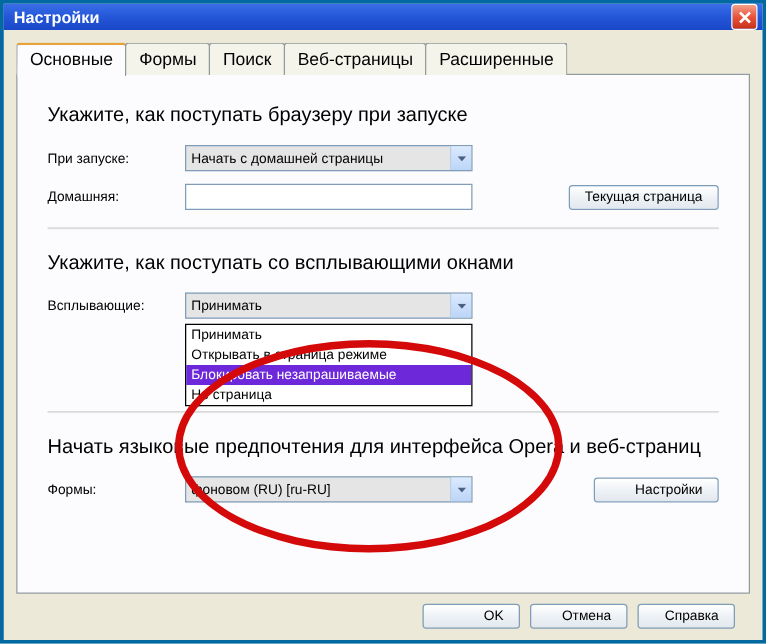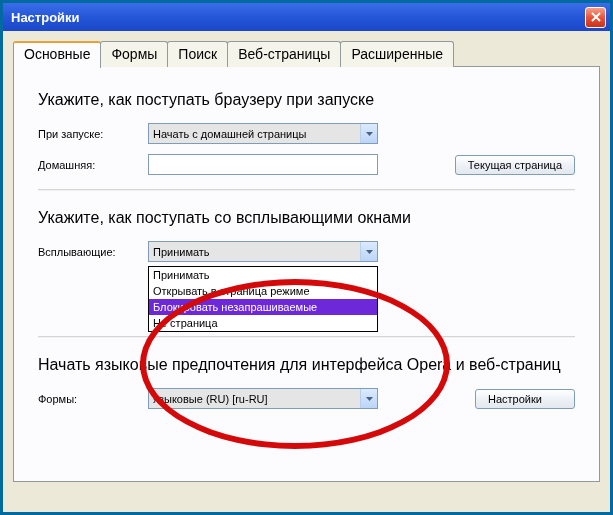--- a/index.html
+++ b/index.html
@@ -131,21 +131,21 @@
     height: 20px;
     min-width: 75px;
     padding: 4px 12px;
     border: 1px solid #7f9db9;
     background: linear-gradient(to bottom,#ffffff 0%,#eef2f6 50%, #e2e8ee 100%);
     border-radius: 3px;
     font-size: 11px;
     cursor: pointer;
     display:inline-flex;
     align-items:center;
-    justify-content:flex-start;
+    justify-content:flex-end;
   }
   .hr {
     height: 2px;
     background: linear-gradient(to bottom,#c7c7c7 0%, #ffffff 100%);
     margin: 14px 0 18px 0;
   }
   .dropdown-list {
     position: absolute;
     border: 1px solid #000;
     background: #fff;
@@ -255,32 +255,43 @@
           <div class="opt">Не страница</div>
         </div>
 
       <div class="hr" style="margin-top:74px"></div>
 
       <div class="section-label">Начать языковые предпочтения для интерфейса Opera и веб-страниц</div>
 
       <div class="row">
         <div class="row-label">Формы:</div>
         <div class="select">
-          <span class="select-text">языковые (RU) [ru-RU]</span>
+          <span class="select-text">фоновом (RU) [ru-RU]</span>
           <span class="select-btn">
             <svg width="7" height="4" viewBox="0 0 7 4">
                 <path d="M0 0 L7 0 L3.5 4 Z" fill="#4a6184"></path>
               </svg>
           </span>
         </div>
         <div style="flex:1"></div>
         <button class="btn" style="min-width:100px;margin-left:18px">
             <span>Настройки</span>
           </button>
       </div>
 
       <div class="annot-ellipse"></div>
 
     </div>
 
+    <div class="bottom-buttons">
+      <button class="btn">
+          <span>OK</span>
+        </button>
+      <button class="btn">
+          <span>Отмена</span>
+        </button>
+      <button class="btn">
+          <span>Справка</span>
+        </button>
+    </div>
 
   </div>
 </div>
 
 </body></html>

